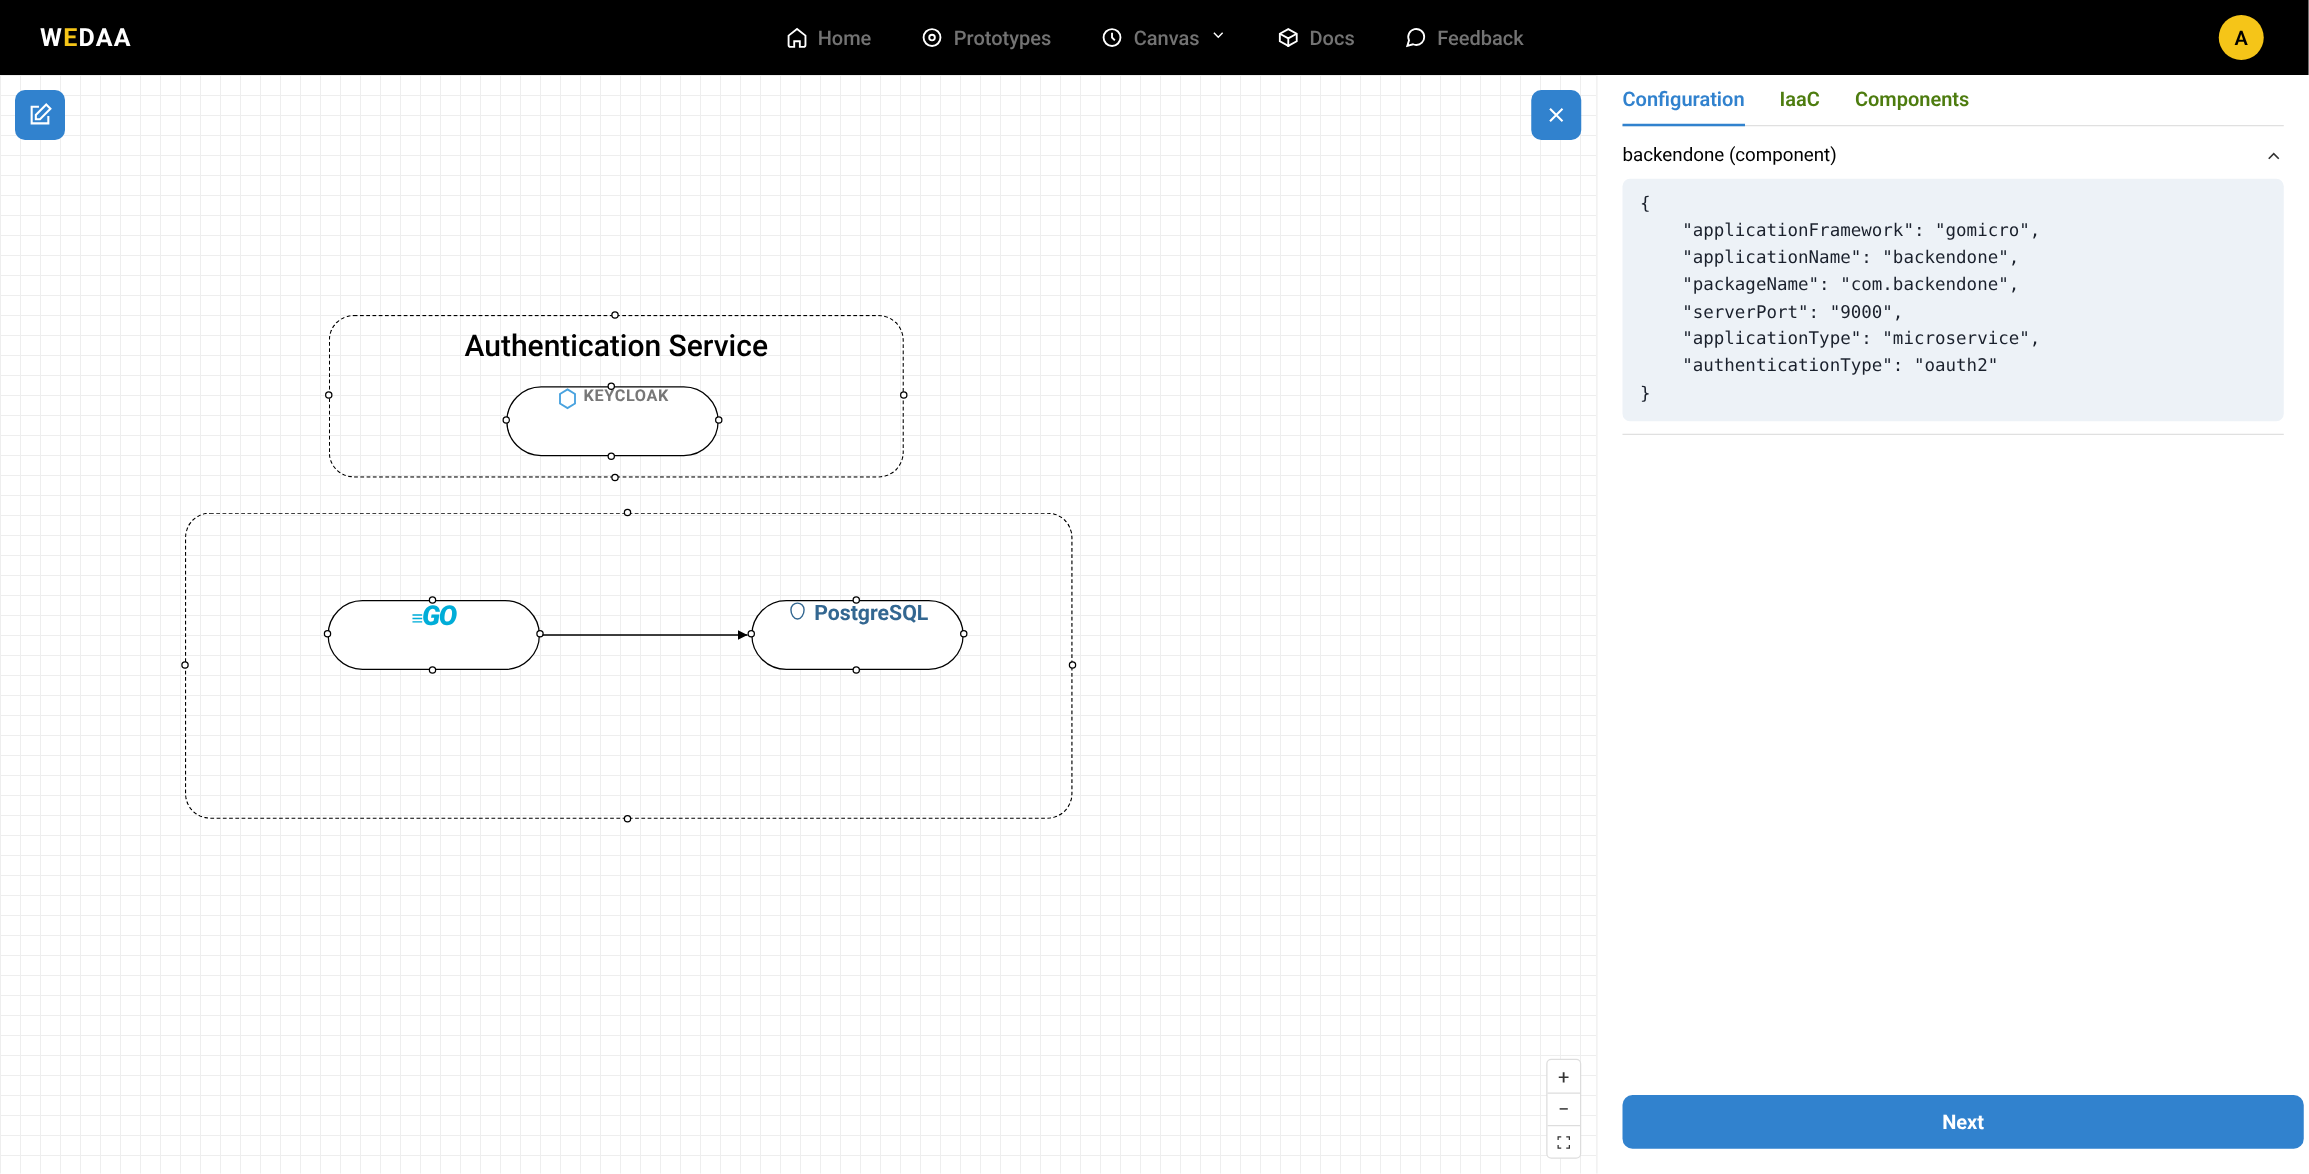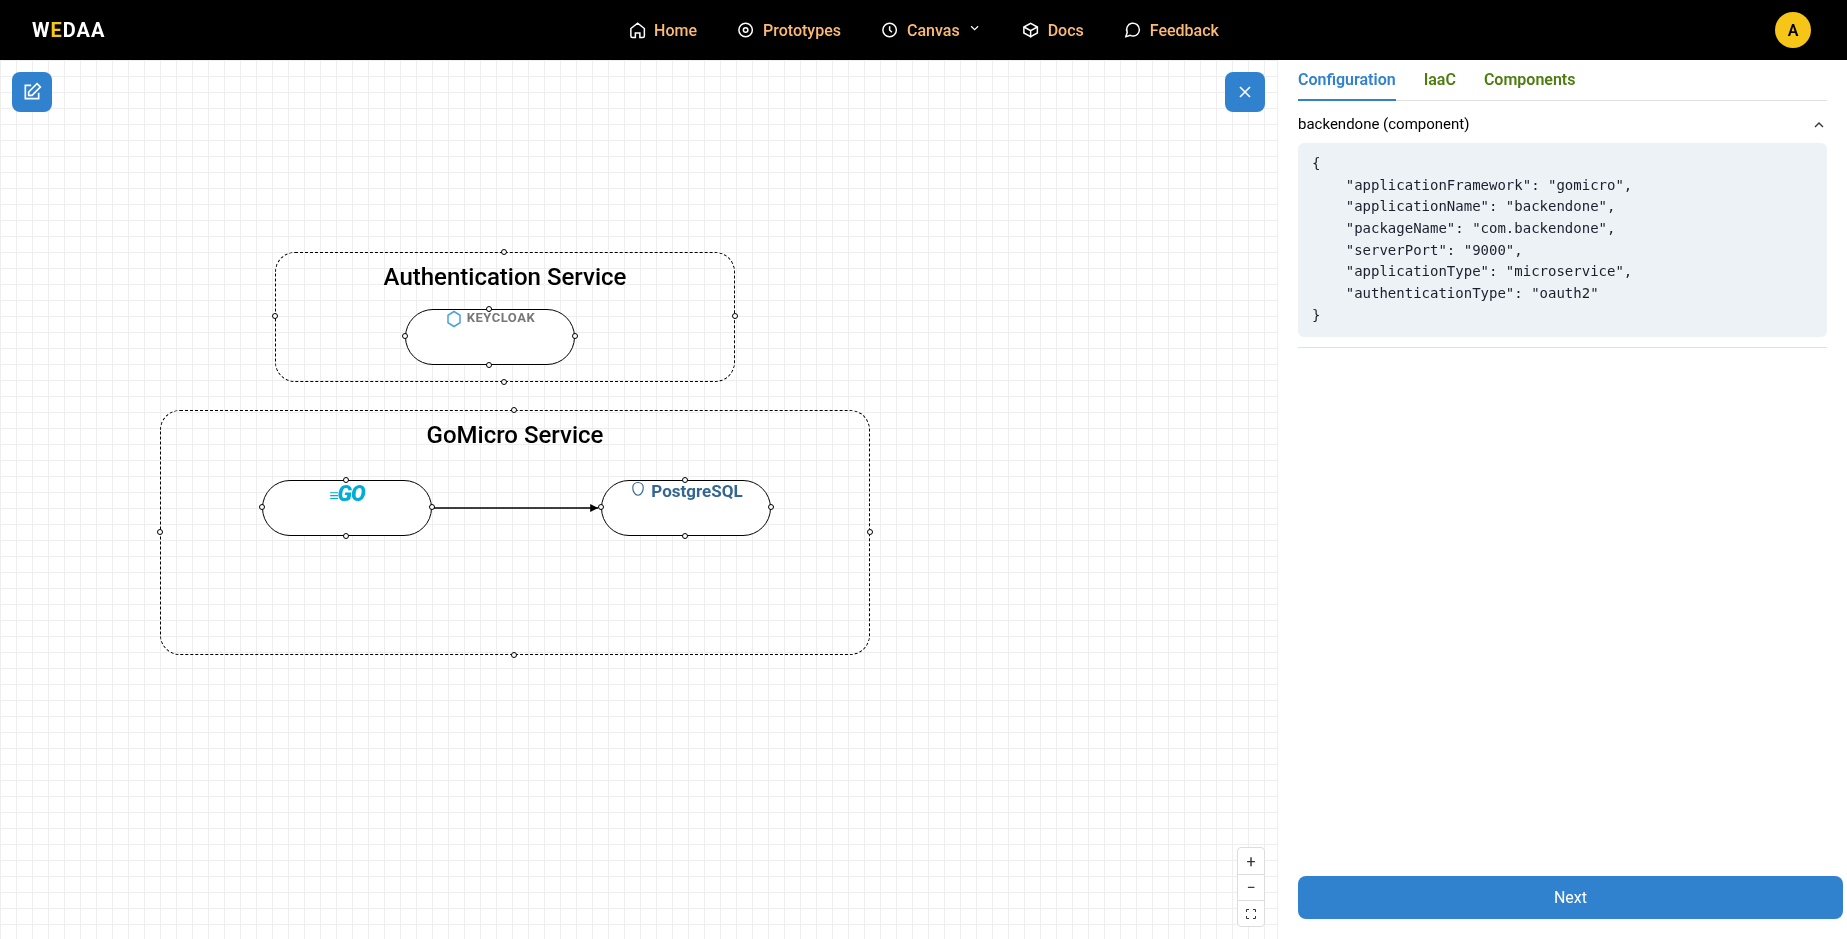--- a/index.html
+++ b/index.html
@@ -27,21 +27,21 @@
     display: flex;
     align-items: center;
     gap: 40px;
     position: absolute;
     left: 50%;
     transform: translateX(-50%);
   }
   .nav-item {
     display: flex;
     gap: 8px;
-    color: #fdba74;
+    color: #737373;
     font-size: 16px;
     cursor: pointer;
     font-weight: 500;
   }
   .nav-icon {
     width: 18px;
     height: 18px;
     stroke: #fff;
     fill: none;
     stroke-width: 2;
@@ -85,21 +85,20 @@
     position: absolute;
   }
   .icon-btn svg { stroke: #fff; fill: none; stroke-width: 2; width: 20px; height: 20px; }
   .edit-btn { top: 12px; left: 12px; }
   .close-btn { top: 12px; right: 12px; }
 
   .group-box {
     position: absolute;
     border: 1.5px dashed #000;
     border-radius: 20px;
-    margin-left: 12px;
   }
   .group-title {
     text-align: center;
     font-size: 24px;
     font-weight: 500;
     padding-top: 10px;
   }
 
   .node {
     position: absolute;
@@ -208,21 +207,21 @@
   .footer-btn {
     position: absolute;
     left: 20px;
     right: 4px;
     bottom: 20px;
     background: #3182ce;
     color: #fff;
     text-align: center;
     padding: 12px 0;
     border-radius: 8px;
-    font-weight: 400;
+    font-weight: 700;
     font-size: 16px;
     cursor: pointer;
   }
 </style>
 </head>
 <body>
 
 <div class="header">
   <div class="logo">W<span class="e">E</span>DAA</div>
   <div class="nav">
@@ -294,21 +293,20 @@
           <polygon points="12,2 20,7 20,17 12,22 4,17 4,7" fill="none" stroke="#4aa3df" stroke-width="2"></polygon>
         </svg>
       <span style="font-weight:700;color:#777;font-size:13px;letter-spacing:0.5px">KEYCLOAK</span>
       <div class="port n"></div>
       <div class="port s"></div>
       <div class="port e"></div>
       <div class="port w"></div>
     </div>
 
     <div class="group-box" style="left:148px;top:350px;width:710px;height:245px;">
-      <div class="group-title">GoMicro Service</div>
       <div class="port n"></div>
       <div class="port s"></div>
       <div class="port e"></div>
       <div class="port w"></div>
     </div>
 
     <div class="node" style="left:262px;top:420px">
       <span style="color:#00add8;font-weight:900;font-size:22px;font-style:italic;letter-spacing:-1px"><span style="font-size:16px;letter-spacing:-3px;margin-right:2px">≡</span>GO</span>
       <div class="port n"></div>
       <div class="port s"></div>

